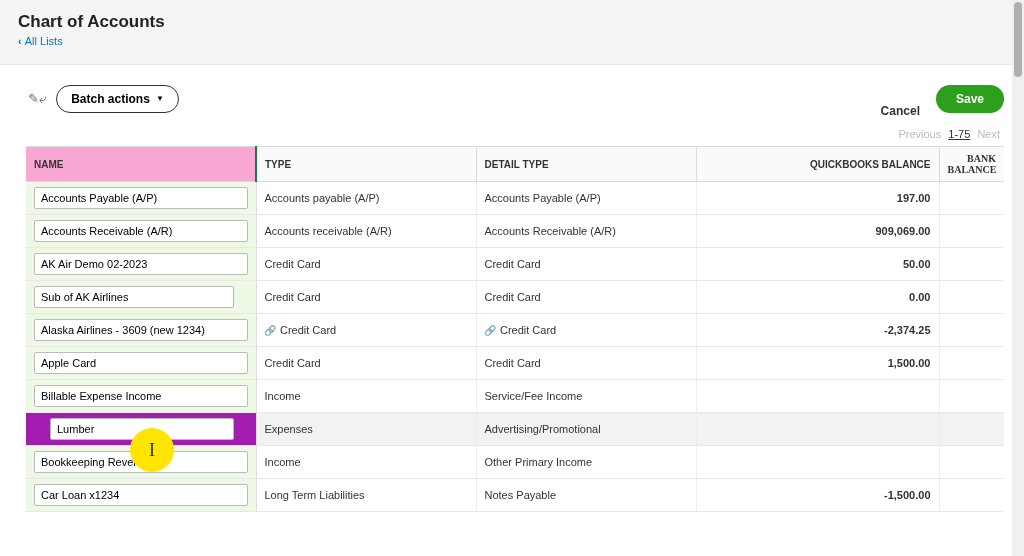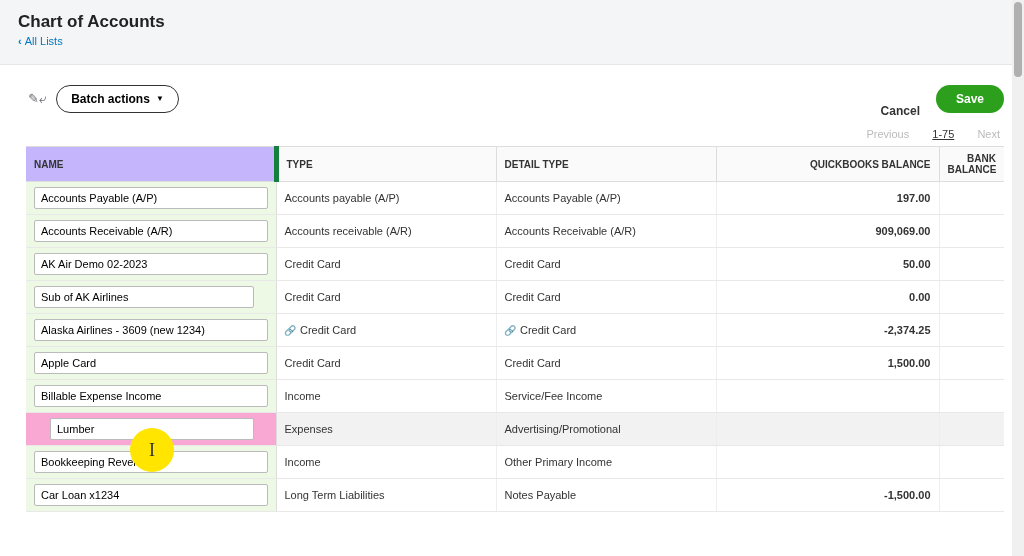--- a/index.html
+++ b/index.html
@@ -13,40 +13,40 @@
 .breadcrumb::before { content: "‹ "; font-weight: bold; }
 .toolbar { display: flex; align-items: center; justify-content: space-between; padding: 14px 20px 6px 28px; }
 .toolbar-left { display: flex; align-items: center; gap: 10px; }
 .pencil-icon { font-size: 13px; color: #6b6c72; }
 .batch-btn { border: 1px solid #333; border-radius: 16px; padding: 6px 14px; background: #fff; font-size: 12px; font-weight: 700; cursor: pointer; display: flex; align-items: center; gap: 6px; }
 .batch-btn .caret { font-size: 8px; }
 .toolbar-right { display: flex; align-items: center; gap: 16px; }
 .cancel-link { font-size: 12px; font-weight: 600; color: #333; cursor: pointer; margin-top: 25px; }
 .save-btn { background: #2ca01c; color: #fff; border: none; border-radius: 16px; padding: 7px 20px; font-size: 12px; font-weight: 600; cursor: pointer; }
 .pagination { text-align: right; padding: 4px 24px 6px; font-size: 11px; color: #bbb; }
-.pagination .range { color: #333; margin: 0 20px; text-decoration: underline; }
+.pagination .range { color: #333; margin: 0 4px; text-decoration: underline; }
 .table-wrap { padding: 0 20px 0 26px; }
 table { width: 100%; border-collapse: collapse; table-layout: fixed; }
 thead th { text-align: left; font-size: 10px; font-weight: 700; color: #333; padding: 6px 8px; border-top: 1px solid #ddd; border-bottom: 1px solid #ddd; background: #fafafa; text-transform: uppercase; }
-th.col-name { width: 250px; background: #c4b5fd; border-right: 5px solid #15803d; }
+th.col-name { width: 230px; background: #f9a8d4; border-right: 2px solid #15803d; }
 th.col-type { width: 220px; }
 th.col-detail { width: 220px; border-left: 1px solid #ddd; }
 th.col-qb { text-align: right; border-left: 1px solid #ddd; }
-th.col-bank { width: 65px; text-align: right; border-left: 1px solid #ddd; }
+th.col-bank { width: 65px; text-align: right; border-left: 1px solid #ddd; font-family: Liberation Serif, serif; }
 tbody td { padding: 5px 8px; border-bottom: 1px solid #e8e8e8; font-size: 11px; vertical-align: middle; height: 32px; }
 td.cell-name { background: #eef9e5; border-right: 1px solid #ddd; }
 td.cell-type { }
 td.cell-detail { border-left: 1px solid #eee; }
 td.cell-qb { text-align: right; border-left: 1px solid #eee; font-weight: bold; }
 td.cell-bank { border-left: 1px solid #eee; }
 .name-input { width: 100%; padding: 4px 6px; border: 1px solid #bbb; border-radius: 2px; font-size: 11px; background: #fff; }
 .name-input.indent { width: calc(100% - 14px); margin-left: 0; }
 .link-icon { color: #b8860b; font-size: 10px; margin-right: 3px; }
 tr.highlight td { background: #f2f2f2; }
-tr.highlight td.cell-name { background: #f9a8d4; padding-left: 24px; }
+tr.highlight td.cell-name { background: #a21caf; padding-left: 24px; }
 .cursor-marker { position: absolute; width: 44px; height: 44px; background: #ffe500; border-radius: 50%; display: flex; align-items: center; justify-content: center; font-size: 18px; color: #333; font-family: serif; pointer-events: none; z-index: 100; left: 130px; top: 428px; }
 </style>
 </head>
 <body>
 
 <div class="page">
   <div class="scrollbar">
     <div class="scrollthumb"></div>
   </div>
 

